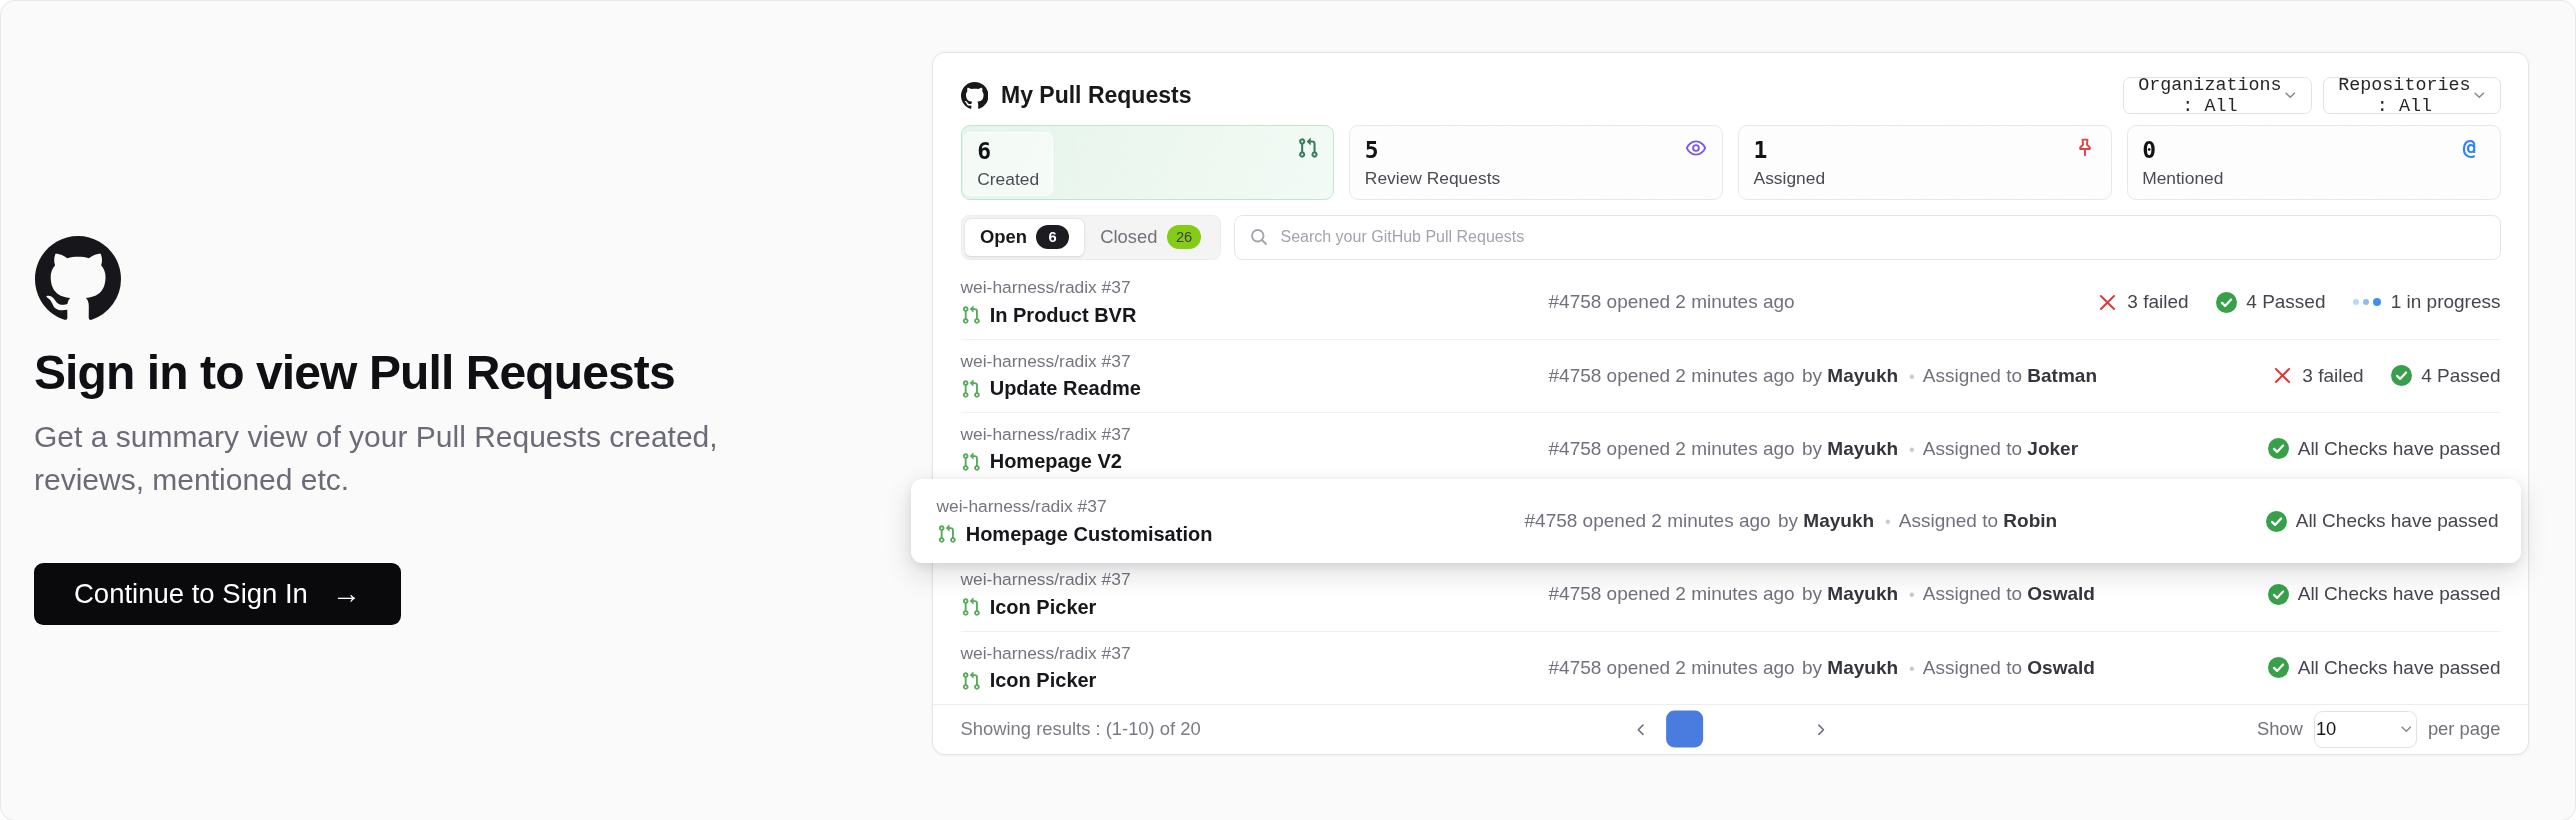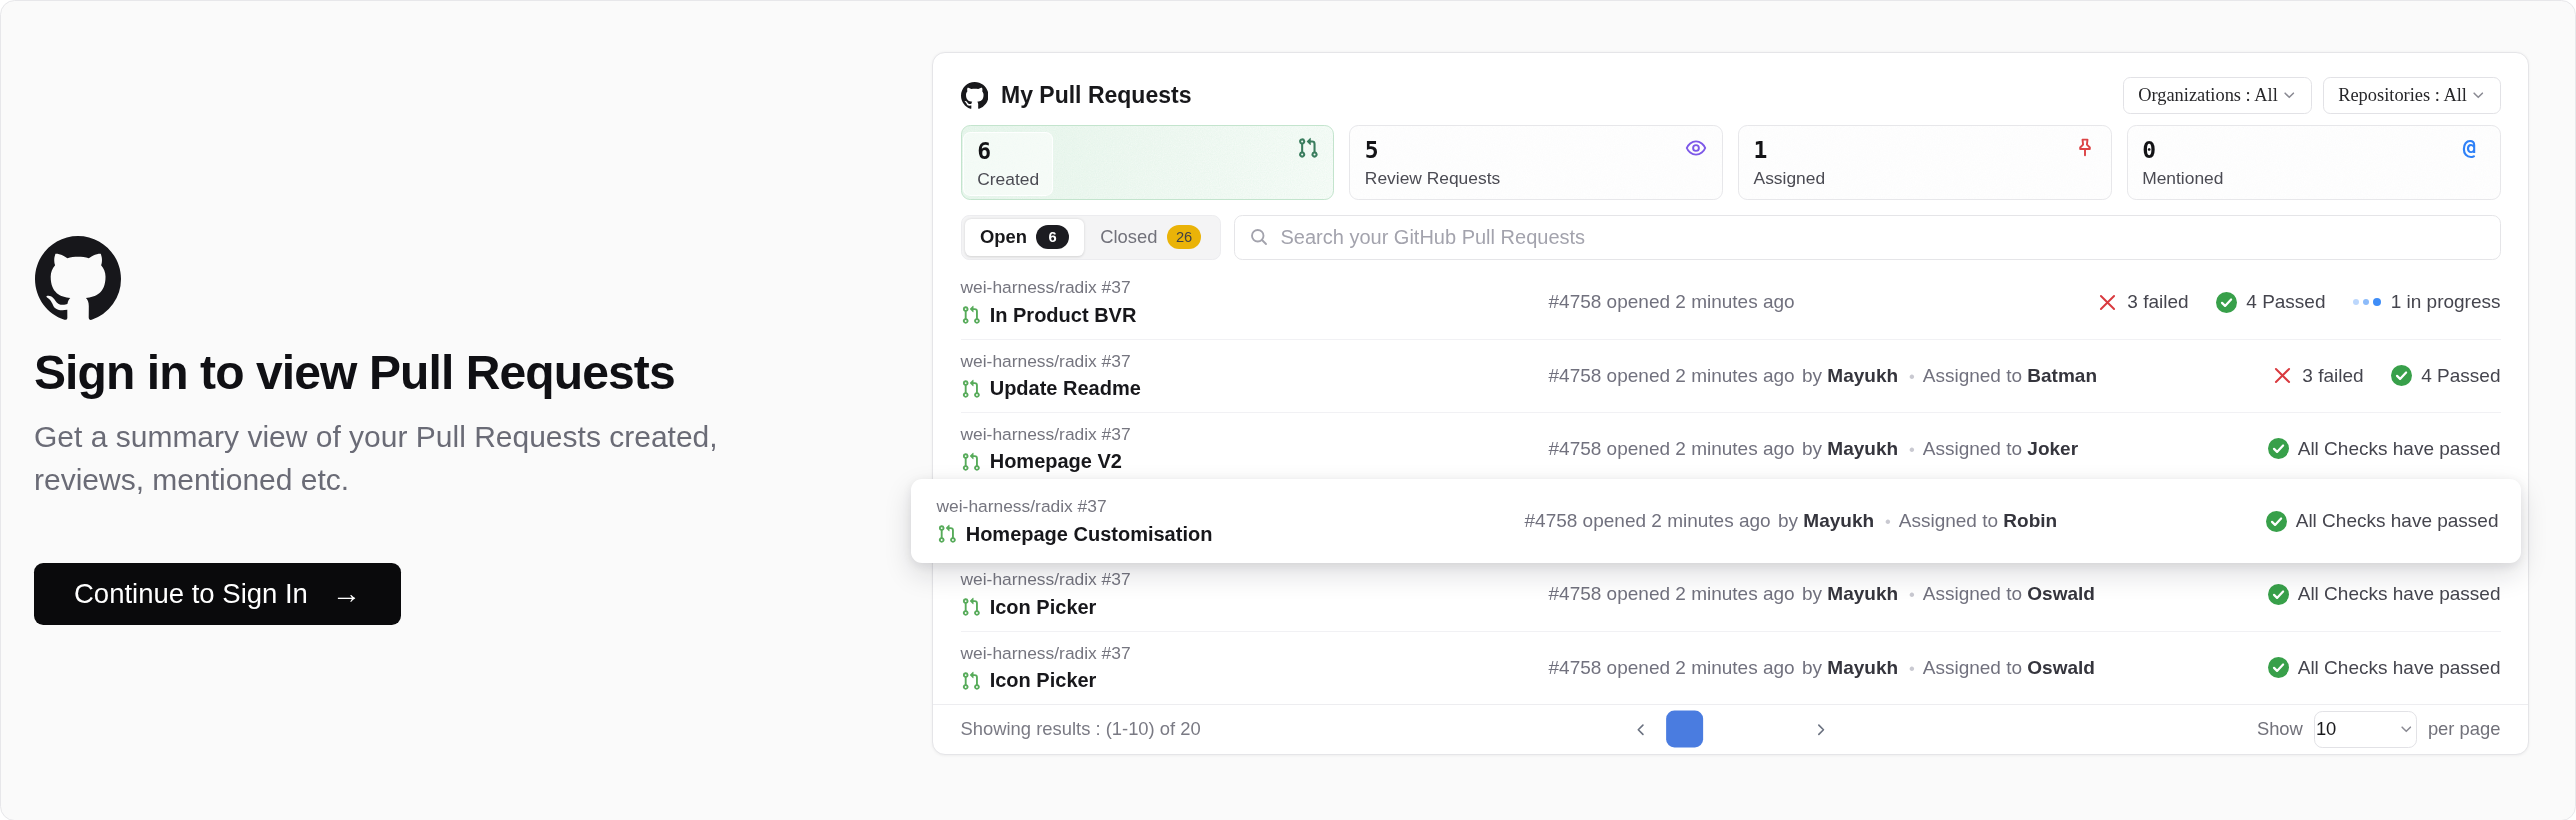--- a/index.html
+++ b/index.html
@@ -23,21 +23,21 @@
       box-shadow:0 0.9px 2.8px rgba(0,0,0,.05); padding:24px 27.5px 0;
       display:flex; flex-direction:column; }
 
   .panel-header { display:flex; align-items:center; gap:13px; height:37px; }
   .gh-logo-sm { width:27.5px; height:27.5px; color:#18181b; }
   .panel-title { font-size:23px; font-weight:700; color:#18181b; }
   .filters { margin-left:auto; display:flex; gap:11px; }
   .filter-btn { display:flex; align-items:center; justify-content:space-between;
       width:189px; height:37px; padding:0 13px 0 14.7px; background:#fff;
       border:0.9px solid #e2e2e6; border-radius:7.3px; font-size:18.4px; color:#27272a;
-      font-family:Liberation Serif, serif; cursor:pointer; }
+      font-family:Liberation Mono, monospace; cursor:pointer; }
   .filter-btn:last-child { width:178px; }
   .chev { width:16.5px; height:16.5px; color:#8a8a93; flex:none; }
 
   
   .stats { margin-top:11px; display:flex; gap:14.7px; }
   .stat { position:relative; flex:1; height:75px; background:#fff; border:0.9px solid #e7e7ea;
       border-radius:9.2px; padding:11px 14.7px; cursor:pointer; overflow:hidden; }
   .stat .noise { position:absolute; inset:0; width:100%; height:100%; pointer-events:none; }
   .stat.selected { border-color:#c3e4cd;
       background:linear-gradient(110deg,#ecf7ef 0%,#f5faf6 55%,#fbfdfb 100%); }
@@ -54,26 +54,26 @@
   
   .toolbar { margin-top:14.7px; display:flex; gap:13px; height:48px; }
   .segmented { display:flex; gap:1.8px; background:#f4f4f5; border:0.9px solid #ececef;
       border-radius:8.3px; padding:3.7px; }
   .segment { display:flex; align-items:center; gap:9.2px; padding:0 14.7px; border-radius:6.4px;
       font-size:18.4px; color:#71717a; background:transparent; border:none; font-family:inherit; cursor:pointer; }
   .segment.active { background:#fff; color:#18181b; font-weight:700;
       box-shadow:0 0.9px 2.8px rgba(0,0,0,.14); }
   .tab-badge { min-width:33px; height:24px; padding:0 9.2px; border-radius:12px;
       display:flex; align-items:center; justify-content:center; font-size:14.7px;
-      background:#eab308; color:#3f3f46; }
+      background:#84cc16; color:#3f3f46; }
   .segment.active .tab-badge { background:#1c1c21; color:#fff; }
   .search { flex:1; display:flex; align-items:center; gap:11px; border:0.9px solid #e5e5e8;
       border-radius:8.3px; padding:0 14.7px; background:#fff; }
   .search svg { width:20px; height:20px; color:#a3a3ad; flex:none; }
-  .search input { flex:1; border:none; outline:none; font-size:20px; color:#27272a;
+  .search input { flex:1; border:none; outline:none; font-size:16px; color:#27272a;
       font-family:inherit; background:transparent; }
   .search input::placeholder { color:#a3a3ad; }
 
   
   .pr-list { margin-top:5.5px; }
   .pr-row { display:flex; align-items:center; height:73px; border-top:0.9px solid #f1f1f4;
       cursor:pointer; position:relative; }
   .pr-row:first-child { border-top:none; }
   .pr-row.elevated { height:84px; margin:-5.5px -20px -5.5px -50px; padding:0 22px 0 26px;
       border:none; border-radius:11px; background:#fff; z-index:2;

